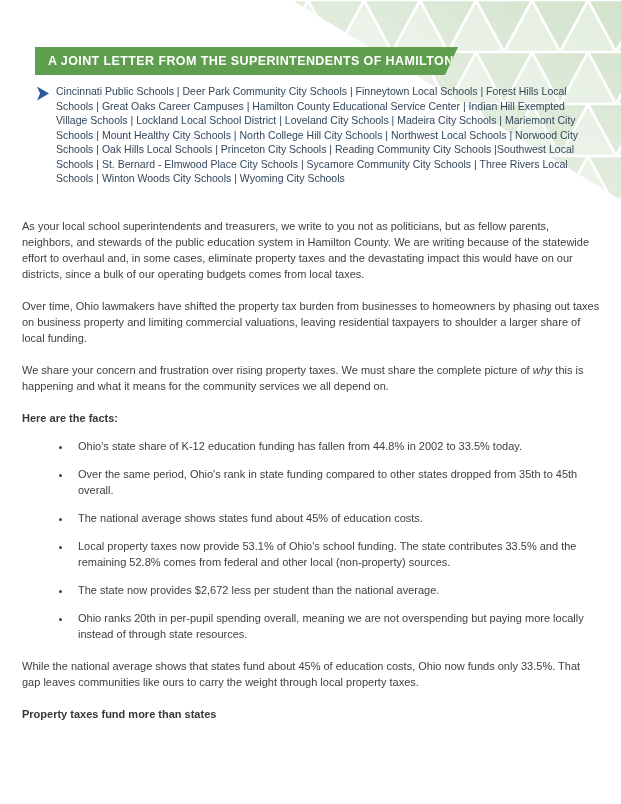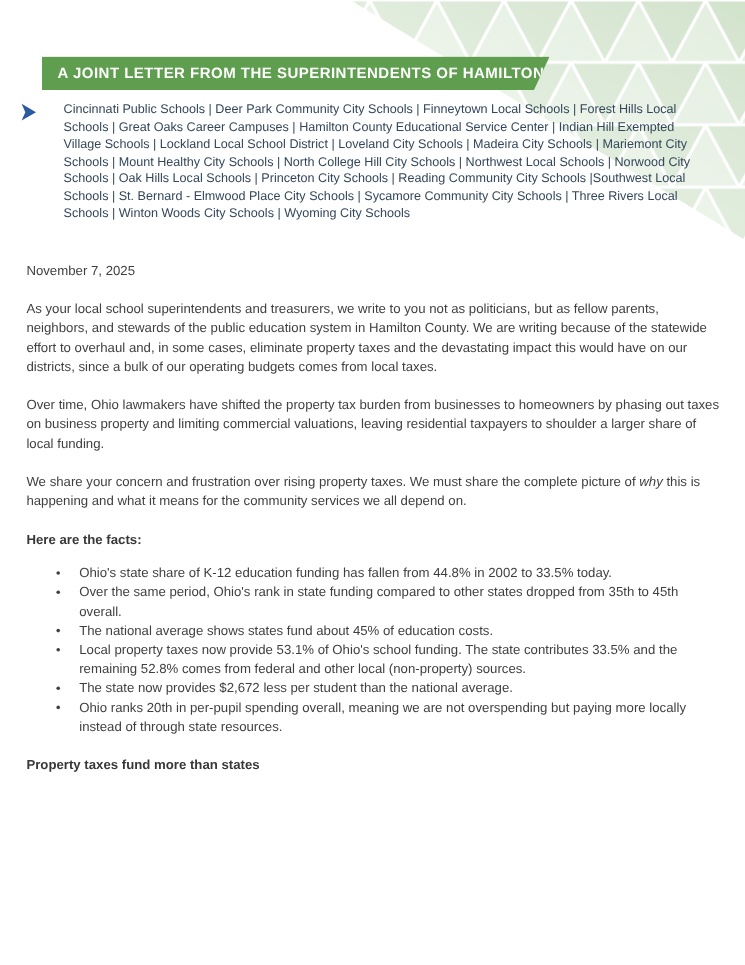--- a/index.html
+++ b/index.html
@@ -31,53 +31,52 @@
     color: #ffffff;
     font-size: 12.5px;
     font-weight: bold;
     letter-spacing: 0.4px;
     white-space: nowrap;
   }
 
   
   .districts {
     position: absolute;
-    left: 17px; top: 84px;
+    left: 36px; top: 84px;
     width: 562px;
     display: flex;
     z-index: 1;
-    gap: 16px;
   }
   .district-arrow { flex: 0 0 14px; margin-top: 2px; margin-right: 6px; }
   .district-text {
     color: var(--district-text, #33475b);
     font-size: 10.5px;
     line-height: 14.5px;
   }
 
   
   .letter {
     position: absolute;
     left: 22px; top: 218px;
     width: 578px;
     color: var(--body-text, #3f3f3f);
     font-size: 11px;
     line-height: 16px;
     z-index: 1;
   }
   .letter p { margin: 0 0 16px 0; }
-  .letter .heading { font-weight: bold; color: #383838; margin-bottom: 12px; }
+  .letter .heading { font-weight: bold; color: #383838; margin-bottom: 2px; }
   .letter .subheading { font-weight: bold; color: #383838; margin-bottom: 0; }
   .letter .muted { color: var(--muted-text, #7b7b7b); }
   .letter em { font-style: italic; }
   .letter ul {
     margin: 0 0 16px 0;
     padding-left: 38px;
   }
-  .letter li { margin: 0; padding-left: 6px; }
+  .letter li { margin: 12px; padding-left: 6px; }
 </style>
 </head>
 <body>
 
 <svg class="pattern-svg" width="621" height="205" viewBox="0 0 621 205" aria-hidden="true">
   <defs>
     <pattern id="tripat" width="56" height="52" patternUnits="userSpaceOnUse">
       <path d="M28 0 L56 52 L0 52 Z" style="fill:var(--pattern-light,#e3eedf)" stroke="#ffffff" stroke-width="2.5"></path>
       <path d="M28 0 L84 0 L56 52 Z" style="fill:var(--pattern-mid,#d2e3cc)" stroke="#ffffff" stroke-width="2.5"></path>
       <path d="M-28 0 L28 0 L0 52 Z" style="fill:var(--pattern-mid,#d2e3cc)" stroke="#ffffff" stroke-width="2.5"></path>
@@ -102,27 +101,27 @@
 </div>
 
 <div class="districts">
   <svg class="district-arrow" width="13" height="15" viewBox="0 0 13 15" aria-hidden="true">
     <path d="M0.5 0.5 L12.5 7.5 L0.5 14.5 L3.6 7.5 Z" style="fill:var(--arrow-blue,#2c5a9e)"></path>
   </svg>
   <div class="district-text">Cincinnati Public Schools | Deer Park Community City Schools | Finneytown Local Schools | Forest Hills Local Schools | Great Oaks Career Campuses | Hamilton County Educational Service Center | Indian Hill Exempted Village Schools | Lockland Local School District | Loveland City Schools | Madeira City Schools | Mariemont City Schools | Mount Healthy City Schools | North College Hill City Schools | Northwest Local Schools | Norwood City Schools | Oak Hills Local Schools | Princeton City Schools | Reading Community City Schools |Southwest Local Schools | St. Bernard - Elmwood Place City Schools | Sycamore Community City Schools | Three Rivers Local Schools | Winton Woods City Schools | Wyoming City Schools</div>
 </div>
 
 <div class="letter">
-  <p>November 7, 2025</p>
   <p>As your local school superintendents and treasurers, we write to you not as politicians, but as fellow parents, neighbors, and stewards of the public education system in Hamilton County. We are writing because of the statewide effort to overhaul and, in some cases, eliminate property taxes and the devastating impact this would have on our districts, since a bulk of our operating budgets comes from local taxes.</p>
   <p>Over time, Ohio lawmakers have shifted the property tax burden from businesses to homeowners by phasing out taxes on business property and limiting commercial valuations, leaving residential taxpayers to shoulder a larger share of local funding.</p>
   <p><span>We share your concern and frustration over rising property taxes. We must share the complete picture of </span><em>why</em><span> this is happening and what it means for the community services we all depend on.</span></p>
   <p class="heading">Here are the facts:</p>
   <ul>
       <li>Ohio's state share of K-12 education funding has fallen from 44.8% in 2002 to 33.5% today.</li>
       <li>Over the same period, Ohio's rank in state funding compared to other states dropped from 35th to 45th overall.</li>
       <li>The national average shows states fund about 45% of education costs.</li>
       <li>Local property taxes now provide 53.1% of Ohio's school funding. The state contributes 33.5% and the remaining 52.8% comes from federal and other local (non-property) sources.</li>
       <li>The state now provides $2,672 less per student than the national average.</li>
       <li>Ohio ranks 20th in per-pupil spending overall, meaning we are not overspending but paying more locally instead of through state resources.</li>
     </ul>
+  <p>While the national average shows that states fund about 45% of education costs, Ohio now funds only 33.5%. That gap leaves communities like ours to carry the weight through local property taxes.</p>
   <p class="subheading">Property taxes fund more than states</p>
 </div>
 
 </body></html>

